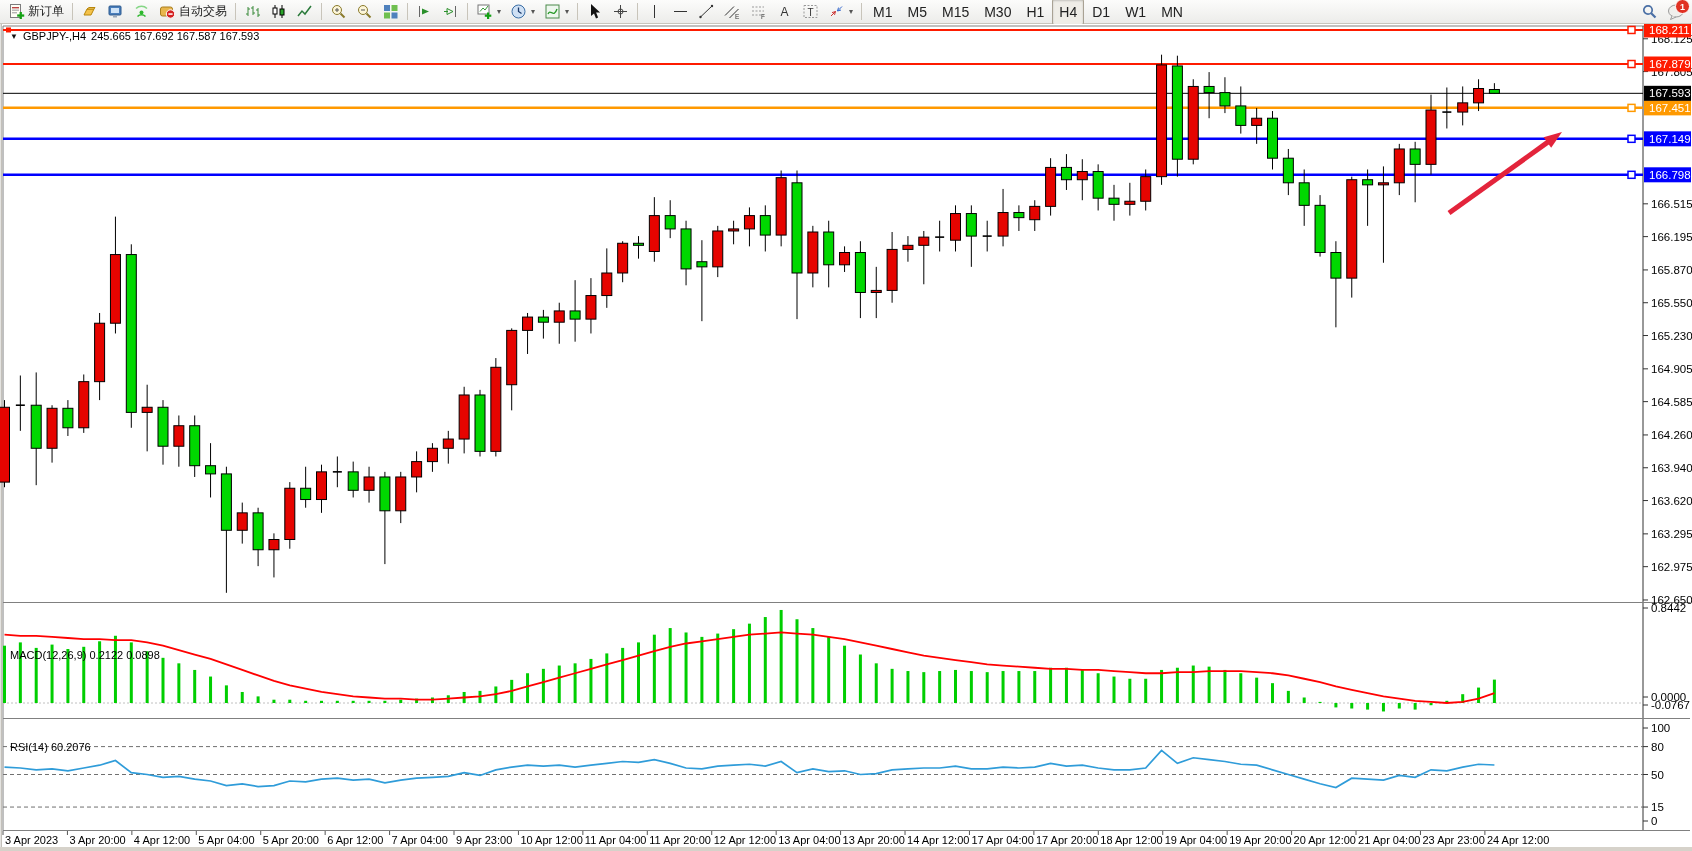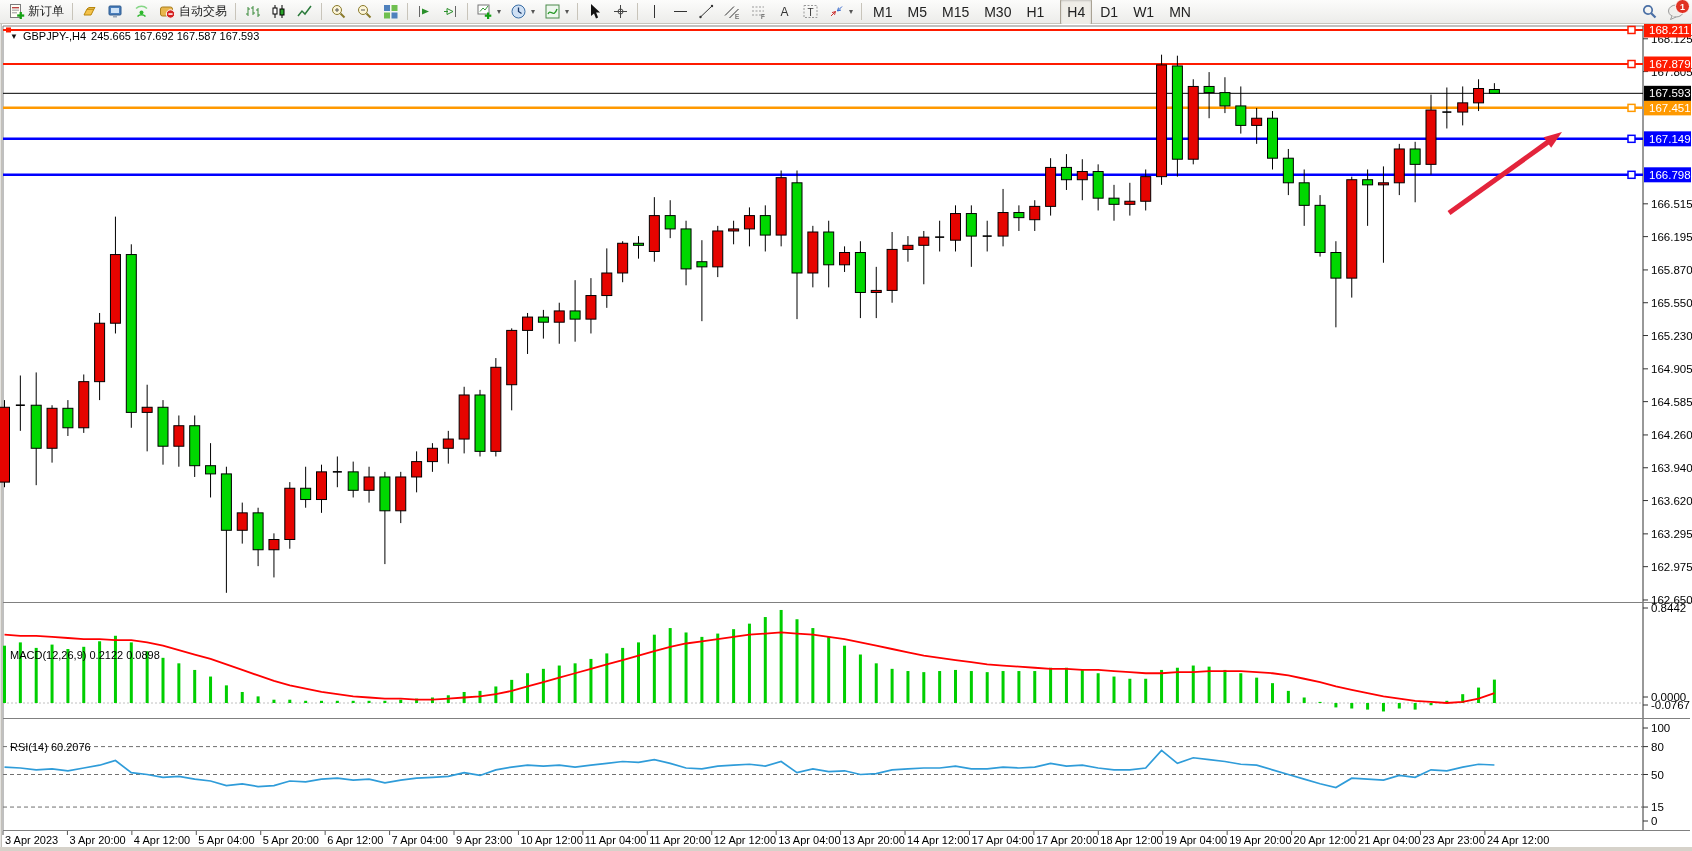--- a/index.html
+++ b/index.html
@@ -3,21 +3,21 @@
 <meta charset="utf-8">
 <style>
   html,body{margin:0;padding:0;background:#fff;font-family:"Liberation Sans",sans-serif;}
   #app{position:relative;width:1692px;height:851px;overflow:hidden;background:#fff;}
   
   #toolbar{position:absolute;top:0;left:0;width:1692px;height:24px;display:flex;align-items:center;
            padding:0 4px;box-sizing:border-box;background:linear-gradient(#fcfcfb,#ececea);
            border-bottom:1px solid #c9c5bd;gap:1px;}
   .tb-btn{display:flex;align-items:center;gap:3px;height:20px;padding:1px 3px;border:1px solid transparent;
           border-radius:2px;font-size:12px;color:#1b1b1b;white-space:nowrap;cursor:default;}
-  .tb-btn.active{background:#efede7;border-color:#a9a294;box-shadow:inset 0 1px 2px rgba(0,0,0,.18);margin-left:8px;}
+  .tb-btn.active{background:#efede7;border-color:#a9a294;box-shadow:inset 0 1px 2px rgba(0,0,0,.18);}
   .tb-sep{width:1px;height:17px;background:#c8c4ba;margin:0 3px;flex:none;}
   .tb-flex{flex:1;}
   .tf{font-size:14px;padding:2px 6px;color:#222;}
   .caret{font-size:8px;color:#555;margin-left:1px;}
   .tb-ico{display:inline-flex;width:17px;height:17px;align-items:center;justify-content:center;position:relative;}
   .chat-badge{position:absolute;top:-4px;right:-6px;width:13px;height:13px;border-radius:50%;
               background:#e03123;border:1px solid #fff;color:#fff;font-size:9px;font-weight:bold;
               display:flex;align-items:center;justify-content:center;}
   
   #chartwin{position:absolute;top:24px;left:0;width:1692px;height:827px;background:#fff;}

